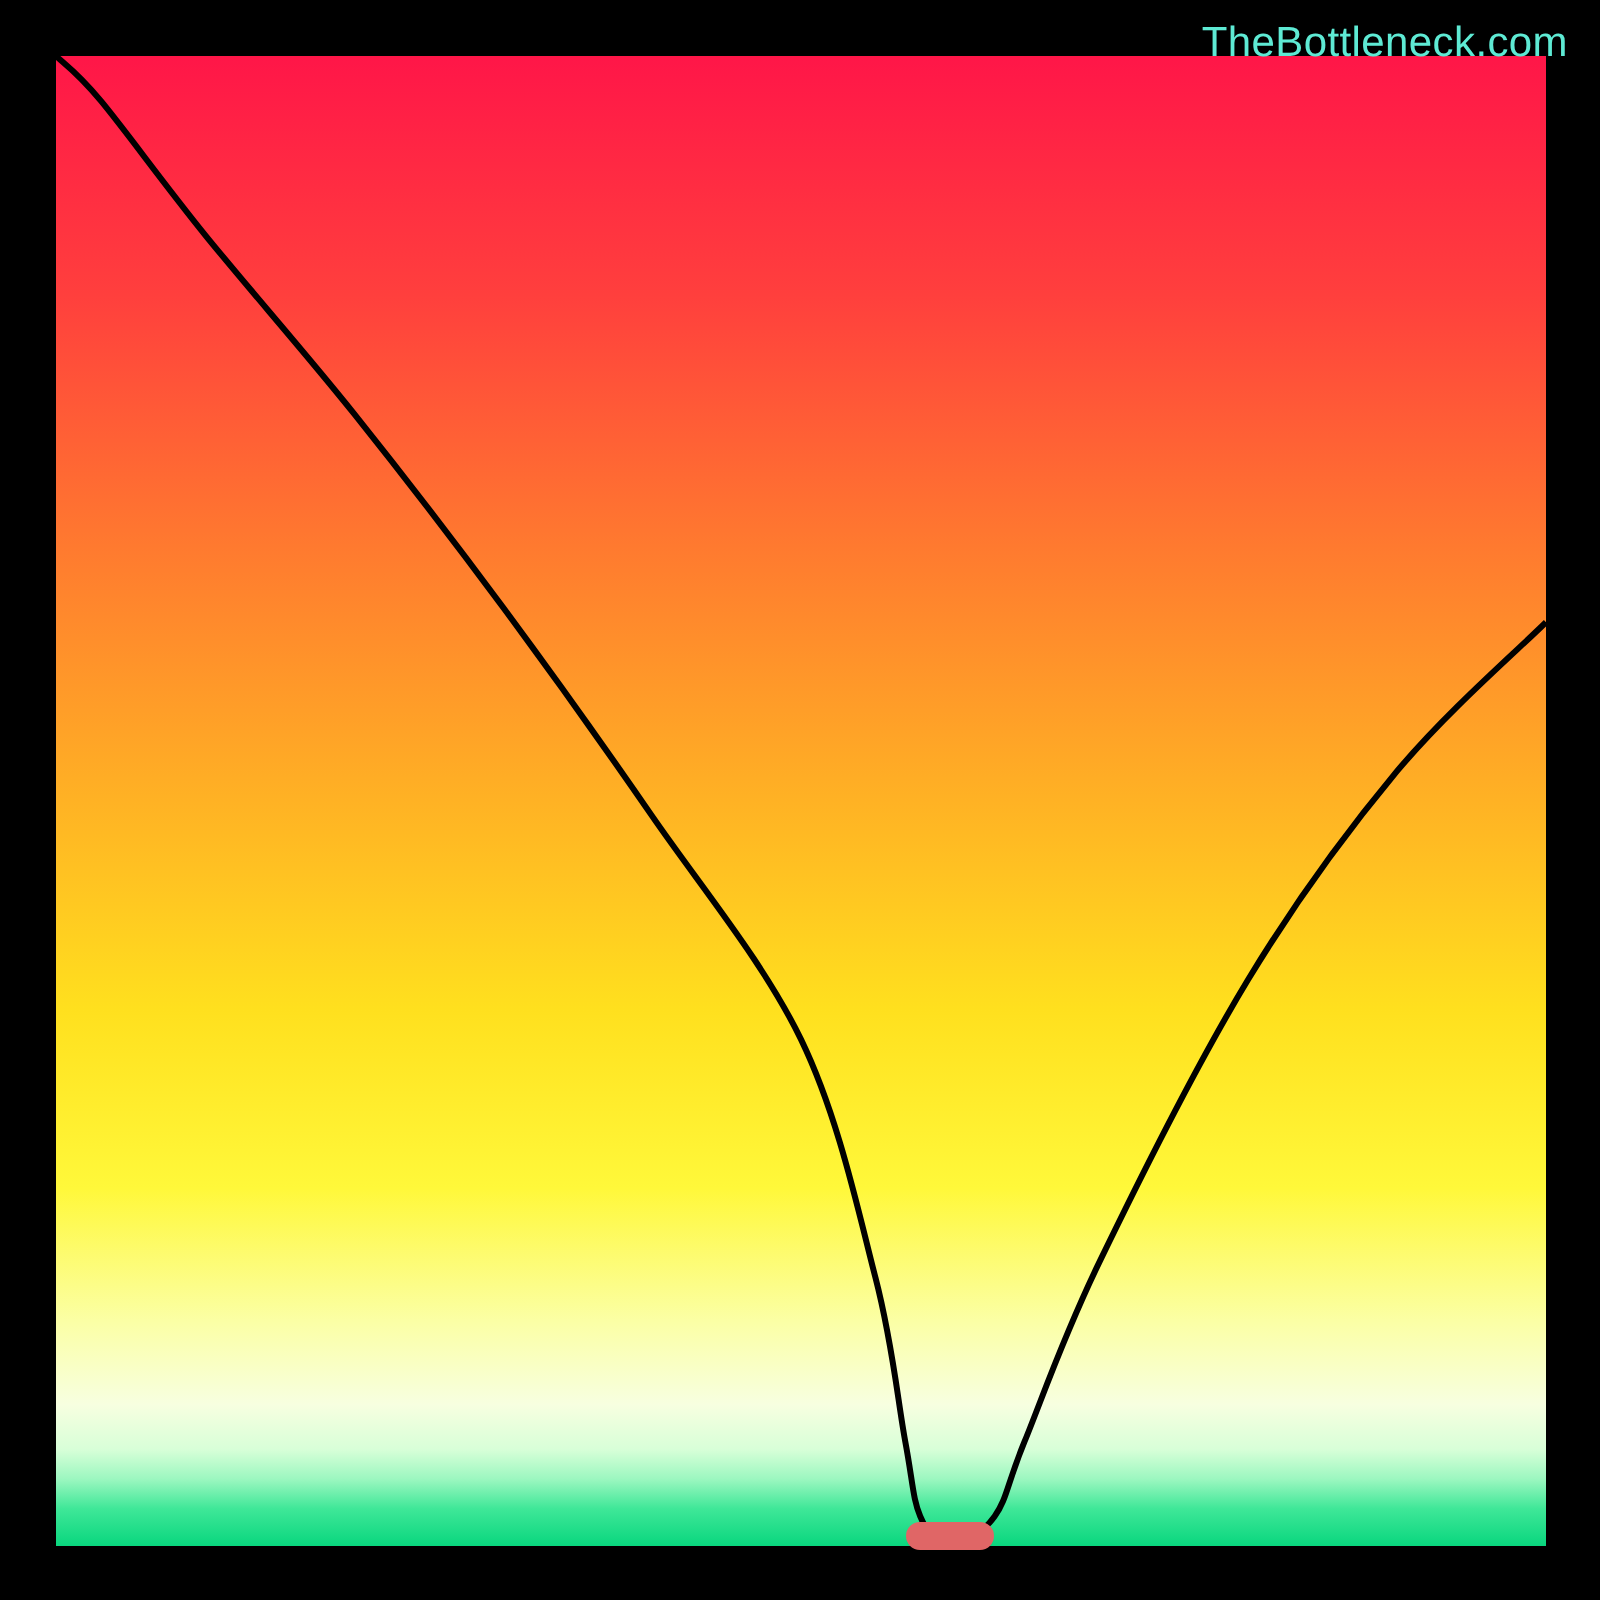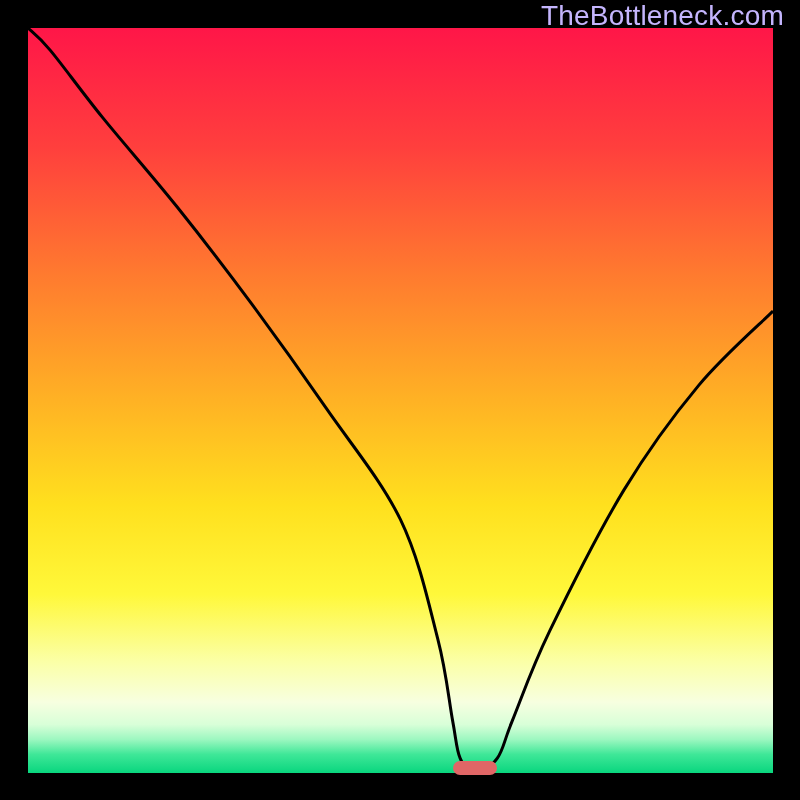--- a/index.html
+++ b/index.html
@@ -12,24 +12,24 @@
     font-family: Arial, Helvetica, sans-serif;
   }
   .frame {
     position: relative;
     width: 800px;
     height: 800px;
     background: #000;
   }
   .brand {
     position: absolute;
-    top: 0;
+    top: 10px;
     right: 16px;
-    color: #c4b5fd;
-    font-size: 28px;
+    color: #5eead4;
+    font-size: 21px;
     letter-spacing: 0.2px;
     z-index: 3;
   }
   .plot-area {
     position: absolute;
     left: 28px;
     top: 28px;
     width: 745px;
     height: 745px;
   }

